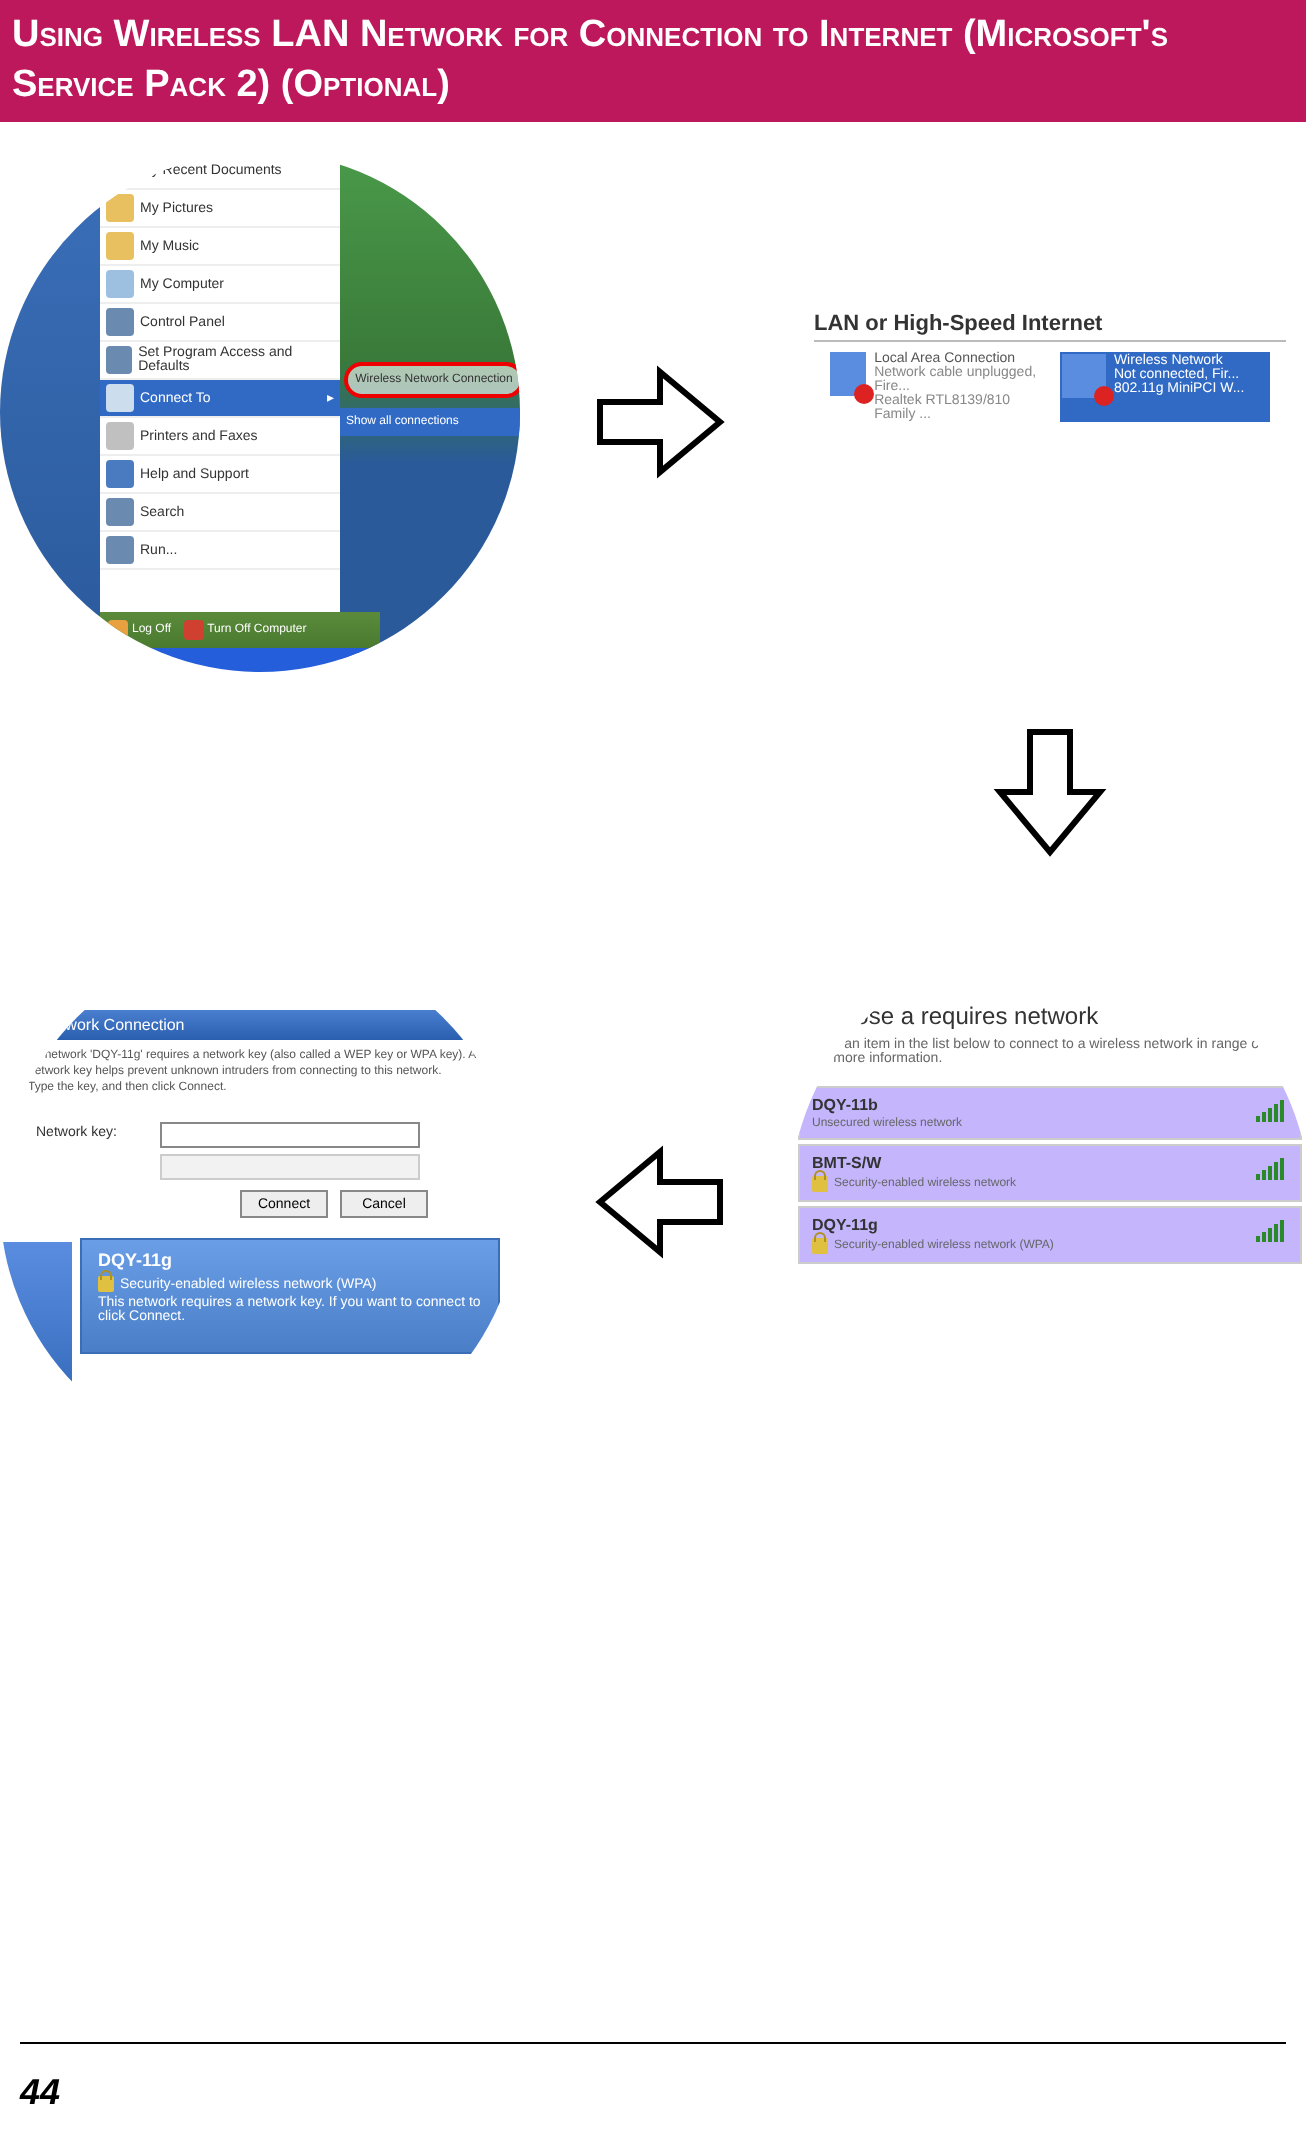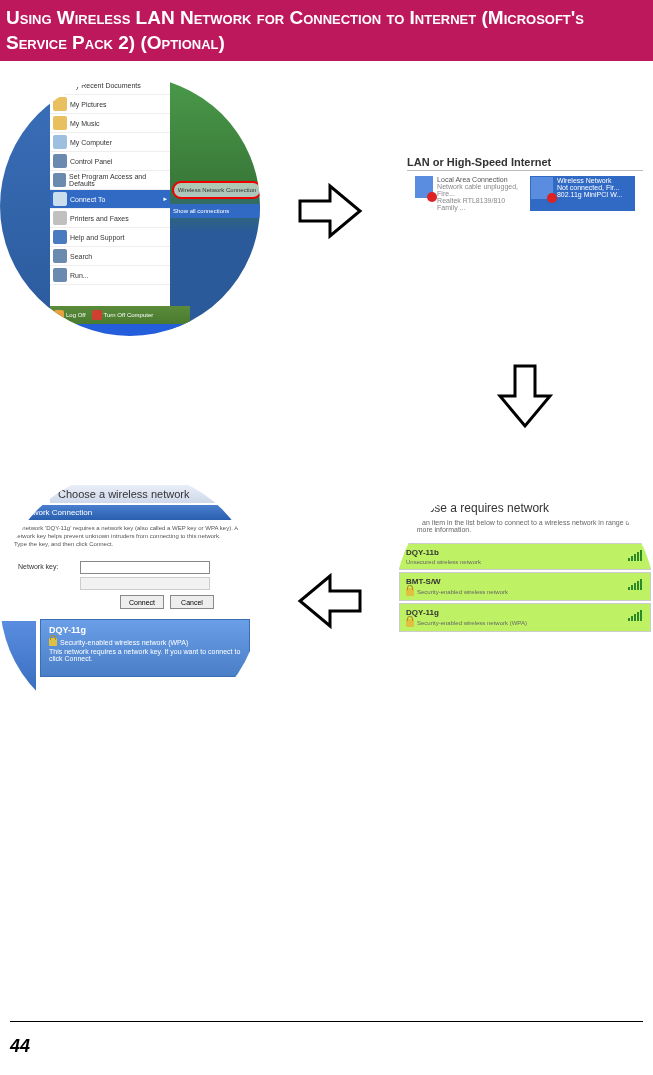--- a/index.html
+++ b/index.html
@@ -104,21 +104,21 @@
     .c2 .conn-icon { width: 22px; height: 22px; background: #5a8de0; position: relative; }
     .c2 .conn-icon::after { content: ""; position: absolute; right: -4px; bottom: -4px; width: 10px; height: 10px; background: #d22; border-radius: 50%; }
     .c2 .conn-sel { background: #316ac5; color: #fff; padding: 1px; }
     
     .c3 { left: 395px; top: 410px; width: 260px; height: 260px; }
     .c3 .title { position: absolute; top: 30px; left: 26px; font-size: 12px; color: #333; }
     .c3 .desc { position: absolute; top: 48px; left: 10px; right: 10px; font-size: 7px; color: #666; }
     .c3 .list { position: absolute; top: 72px; left: 4px; right: 4px; }
     .c3 .wifi-item {
       border: 1px solid #ccc; padding: 4px 6px; margin-bottom: 2px;
-      font-size: 8px; color: #333; background: #bef264;
+      font-size: 8px; color: #333; background: #c4b5fd;
       display: flex; flex-direction: column; gap: 2px; position: relative;
     }
     .c3 .wifi-item .name { font-weight: bold; color: #333; }
     .c3 .wifi-item .sub { font-size: 6px; color: #666; display: flex; align-items: center; gap: 3px;}
     .c3 .signal { position: absolute; right: 8px; top: 6px; display: flex; gap: 1px; align-items: flex-end;}
     .c3 .signal span { width: 2px; background: #2a8a2a; }
     .c3 .signal span:nth-child(1){height:3px;}
     .c3 .signal span:nth-child(2){height:5px;}
     .c3 .signal span:nth-child(3){height:7px;}
     .c3 .signal span:nth-child(4){height:9px;}
@@ -350,21 +350,20 @@
   </div>
 
   <div class="arrow arr3">
     <svg width="70" height="60" viewBox="0 0 70 60">
       <path d="M65 20 L35 20 L35 5 L5 30 L35 55 L35 40 L65 40 Z" fill="#fff" stroke="#000" stroke-width="3"></path>
     </svg>
   </div>
 
   <div class="circle c4">
     <div class="circle-inner">
-      <div class="dlg-title">Choose a wireless network</div>
       <div class="conn-bar">s Network Connection</div>
       <div class="desc2">
         <span>he network 'DQY-11g' requires a network key (also called a WEP key or WPA key). A network key helps prevent unknown intruders from connecting to this network.</span><br>
         <span>Type the key, and then click Connect.</span>
       </div>
       <div class="label-key">Network key:</div>
       <div class="input-key"></div>
       <div class="input-key2"></div>
       <div class="btns">
         <div class="b">Connect</div>

